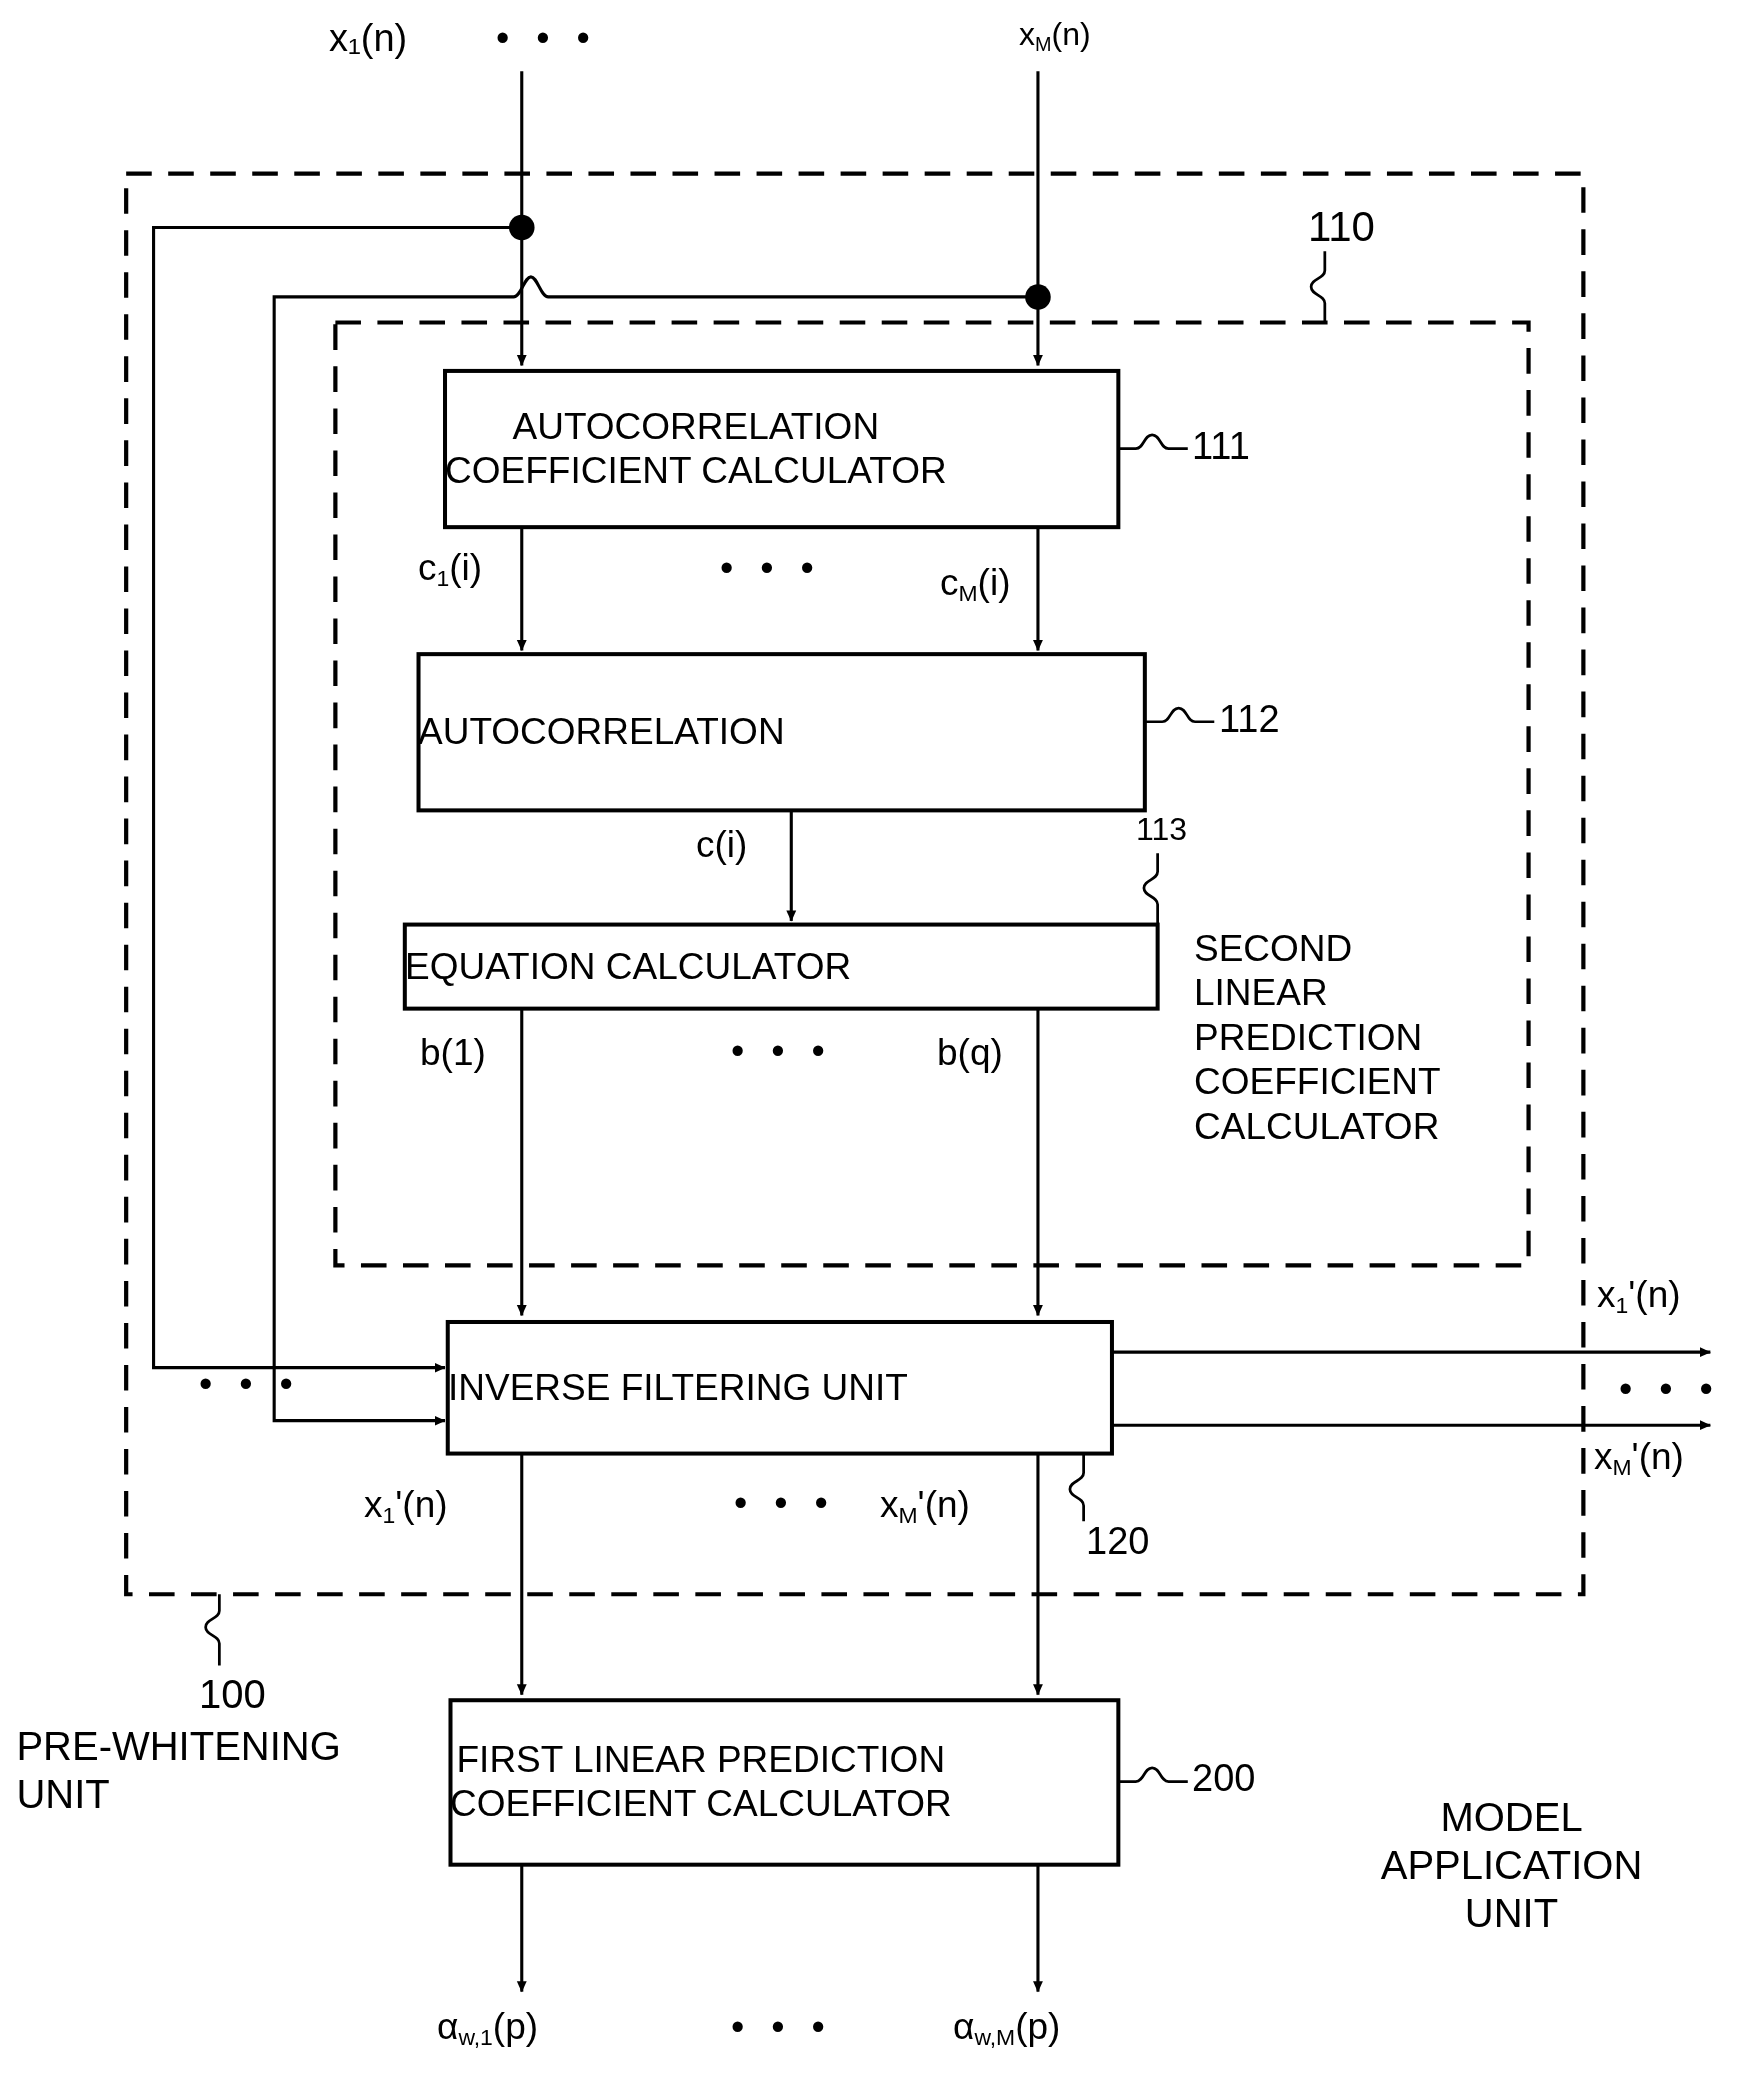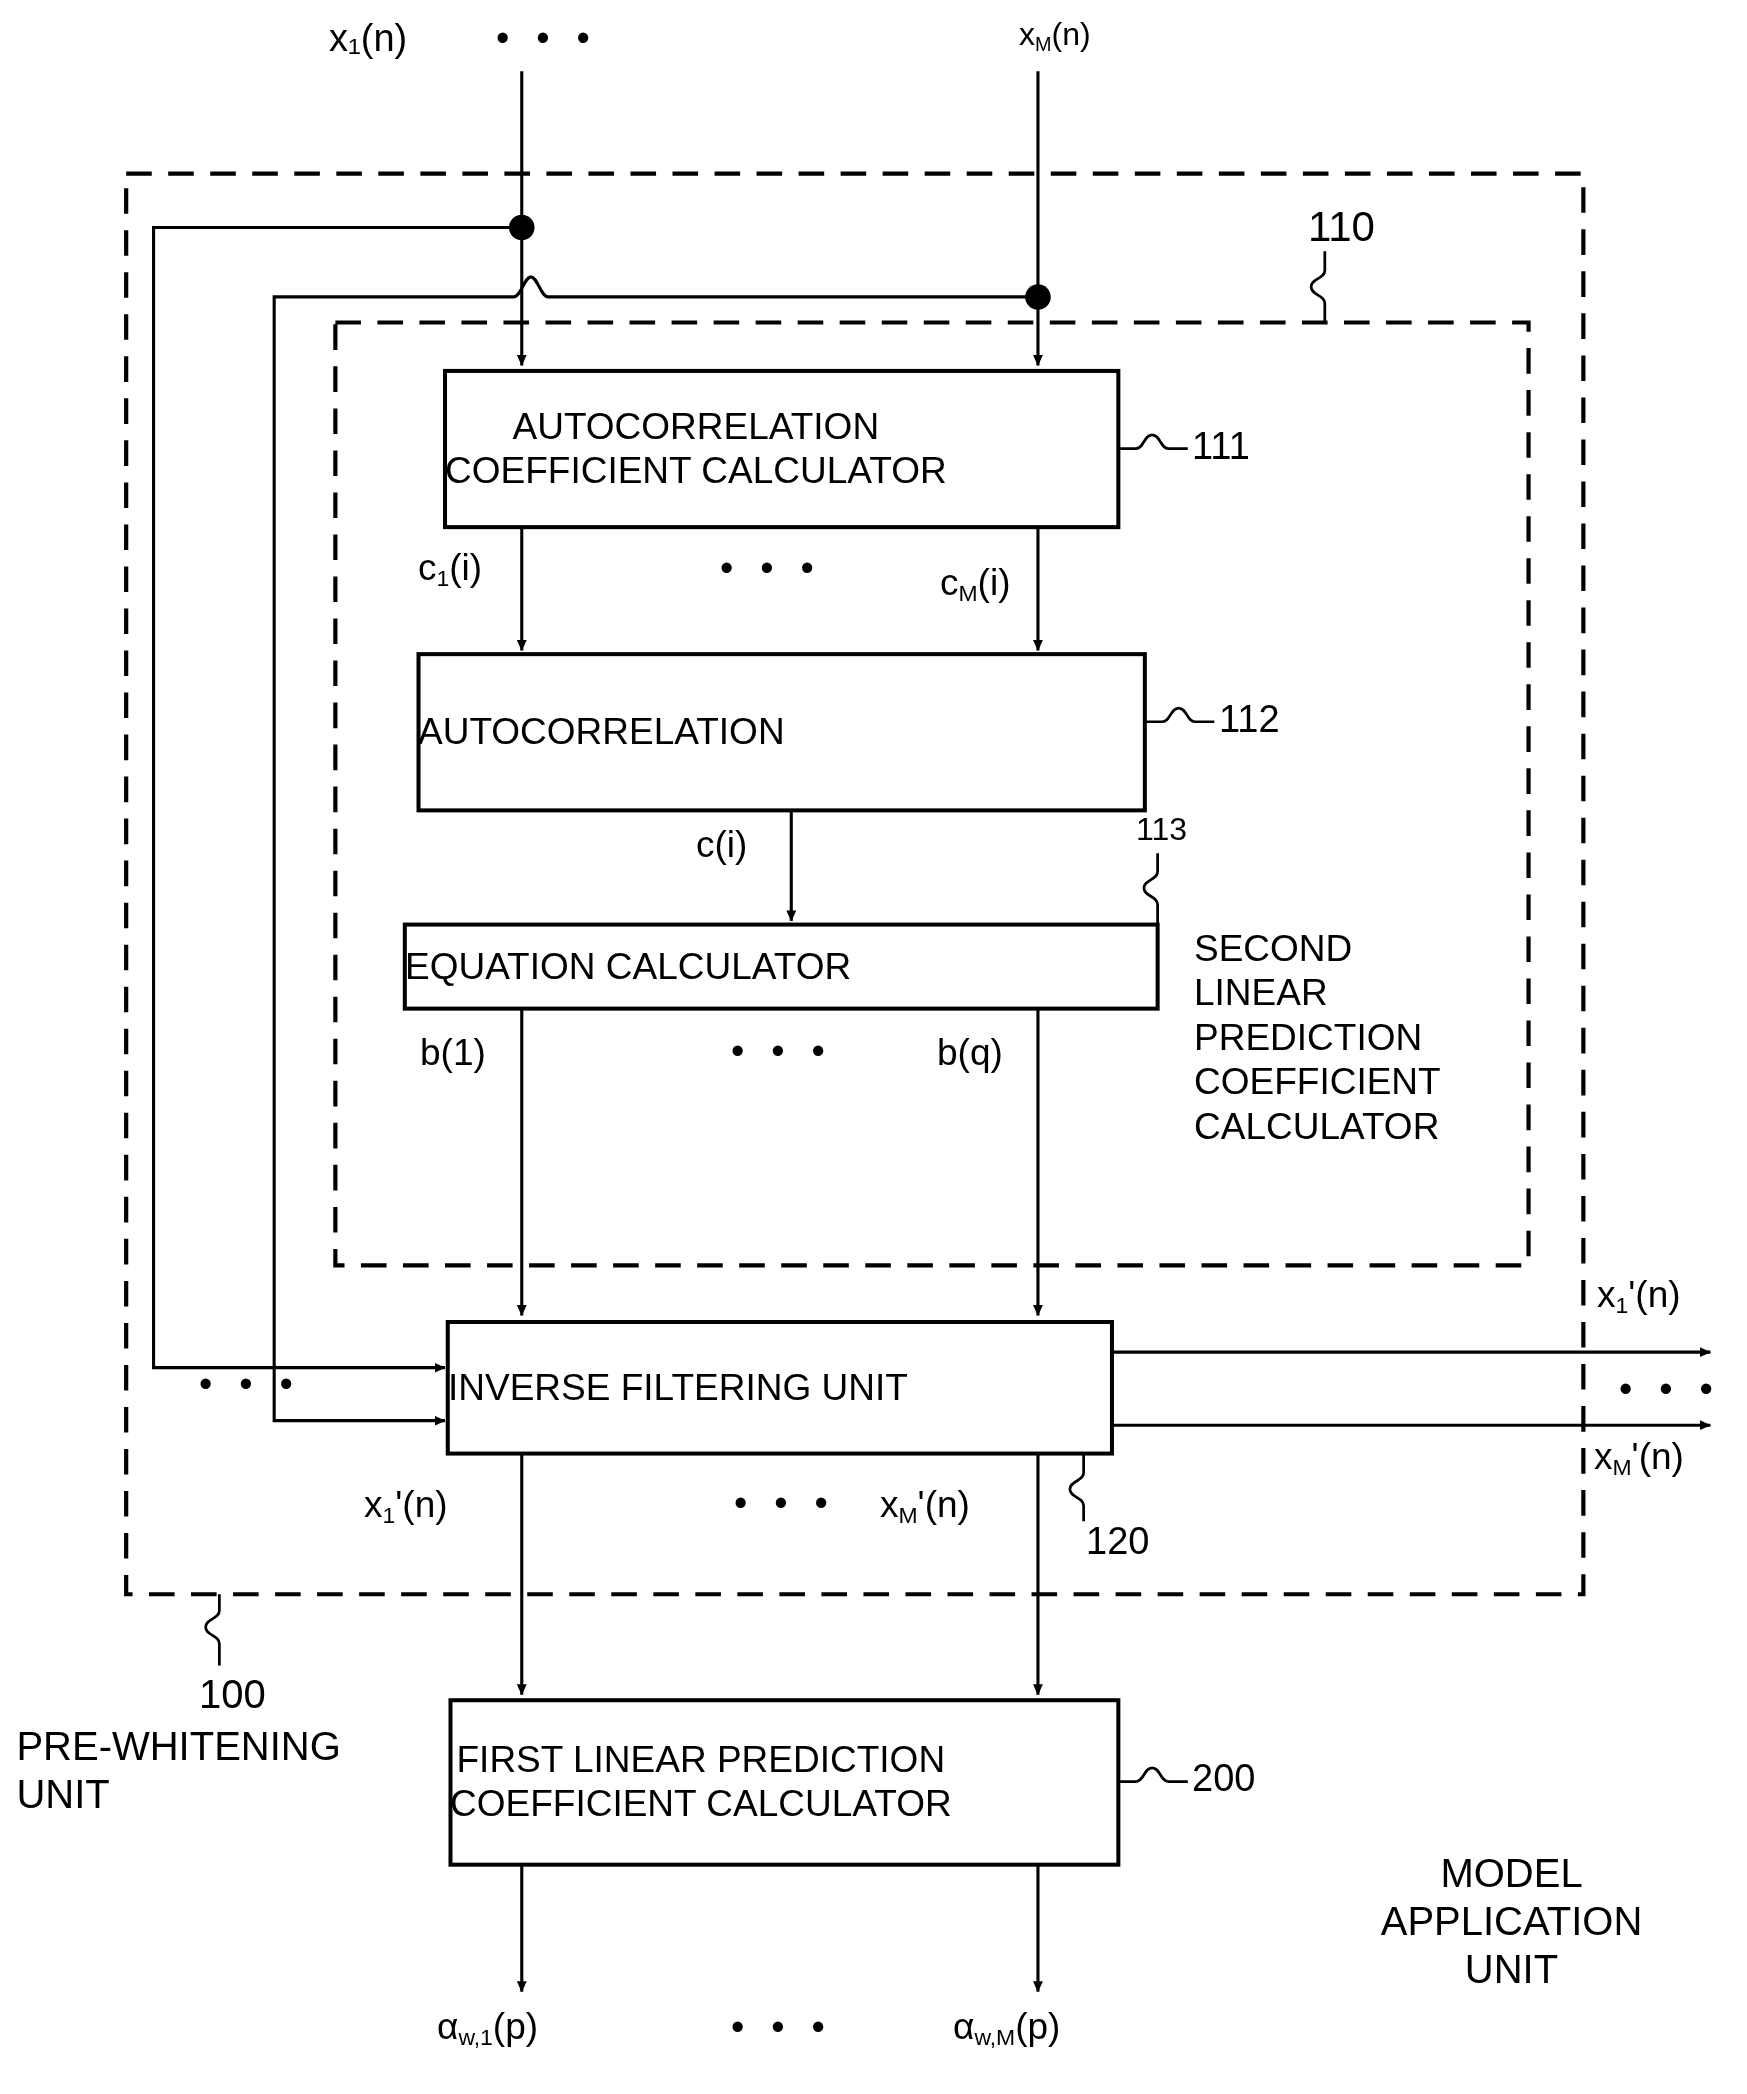--- a/index.html
+++ b/index.html
@@ -208,20 +208,20 @@
 <div class="lbl" style="left:437px;top:2007px;font-size:37px;">
   <span>α</span><sub>w,1</sub><span>(p)</span>
 </div>
 <div class="lbl" style="left:731px;top:2007px;font-size:38px;letter-spacing:8.2px;">
   <span>• • •</span>
 </div>
 <div class="lbl" style="left:953px;top:2007px;font-size:37px;">
   <span>α</span><sub>w,M</sub><span>(p)</span>
 </div>
 
-<div class="multi" style="left:1329px;top:1849px;width:365px;text-align:center;font-size:40px;">
+<div class="multi" style="left:1329px;top:1793px;width:365px;text-align:center;font-size:40px;">
   <div>MODEL</div>
   <div>APPLICATION</div>
   <div>UNIT</div>
 </div>
 
 </div>
 
 
 </body></html>

